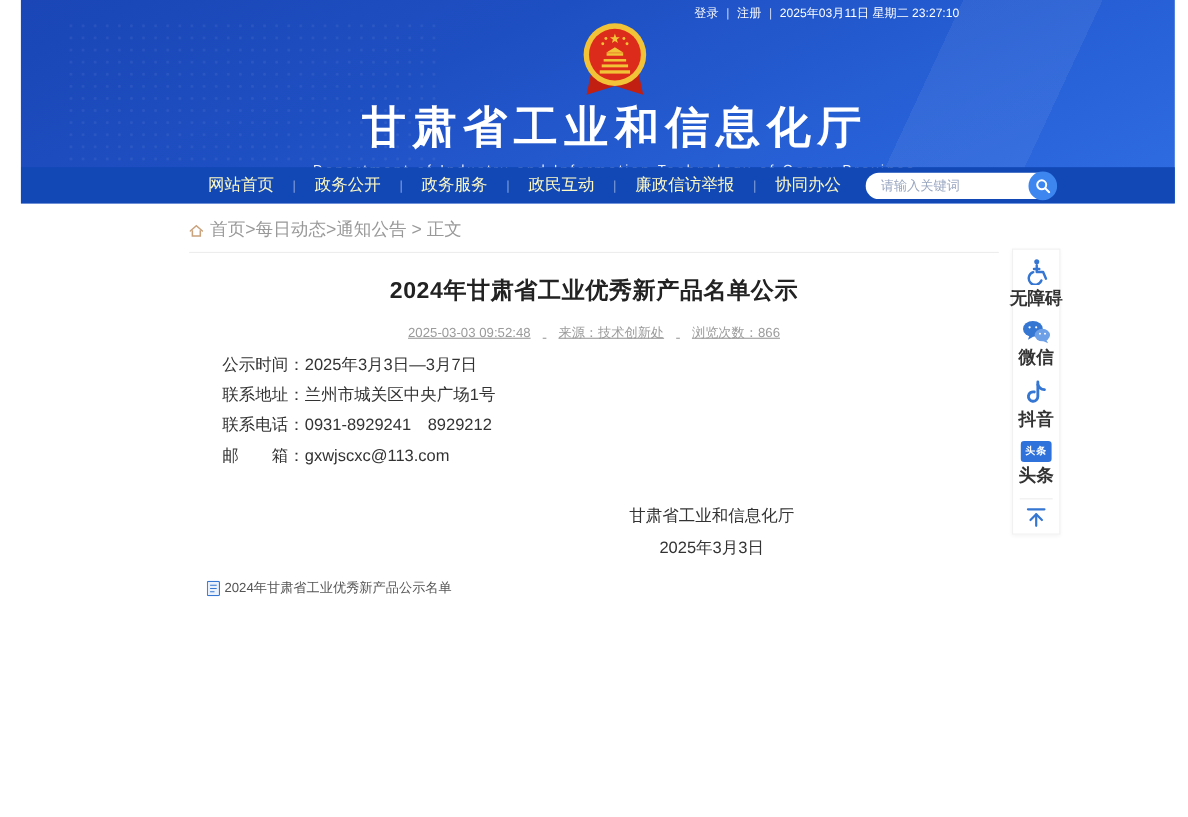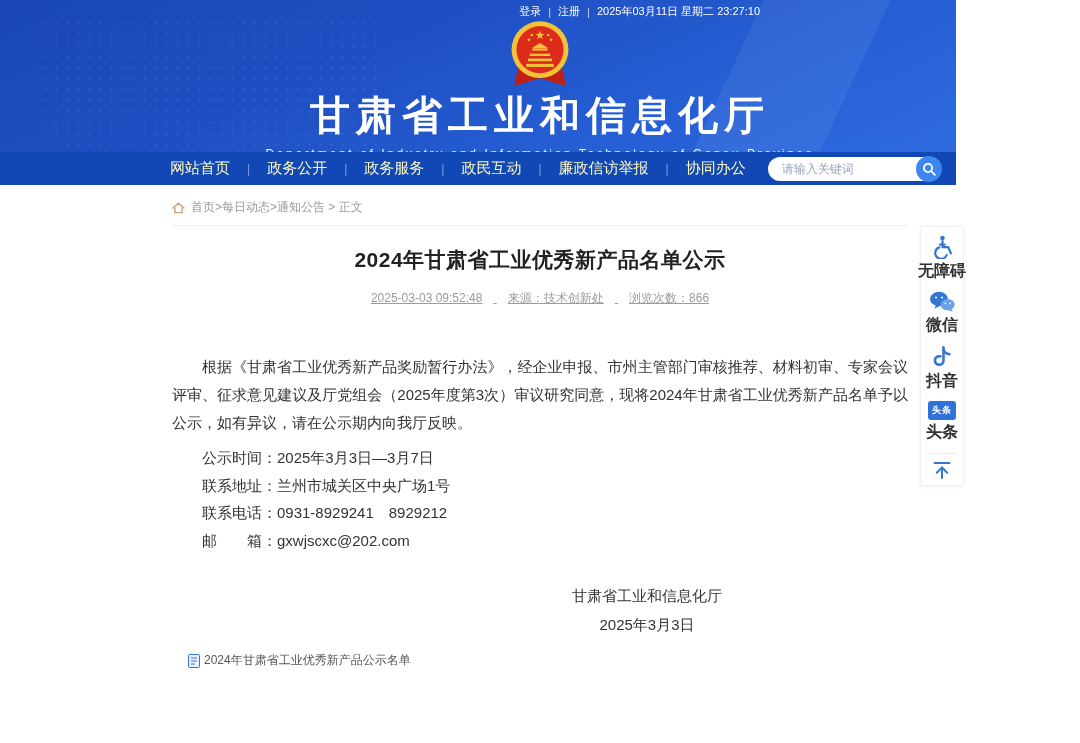--- a/index.html
+++ b/index.html
@@ -1,21 +1,21 @@
 <!DOCTYPE html>
 <html><head>
 <meta charset="utf-8">
 <style>
   html,body{margin:0;padding:0;background:#fff;}
   body{width:1080px;height:743px;overflow:hidden;font-family:"Liberation Sans","DejaVu Sans",sans-serif;}
   .page{position:relative;width:1080px;height:743px;background:#fff;}
 
   
-  .site-header{position:relative;width:956px;height:185px;
-    background:linear-gradient(155deg,#1a46b6 0%,#1e4fc2 35%,#2760d6 70%,#2f6ce2 100%);overflow:hidden;}
+  .site-header{position:relative;width:1049px;height:185px;
+    background:linear-gradient(155deg,#1a46b6 0%,#1e4fc2 35%,#2760d6 70%,#2f6ce2 100%);overflow:hidden;margin-left:19px;}
   .site-header::before{content:"";position:absolute;left:40px;top:18px;width:340px;height:170px;
     background-image:radial-gradient(rgba(255,255,255,.35) 1px,transparent 1.6px);background-size:11px 11px;opacity:.18;}
   .site-header::after{content:"";position:absolute;right:0;top:0;width:420px;height:185px;
     background:linear-gradient(115deg,transparent 45%,rgba(255,255,255,.06) 45%,rgba(255,255,255,.06) 70%,transparent 70%);}
   .topbar{position:absolute;top:4px;right:196px;z-index:3;color:#fff;font-size:11px;display:flex;gap:7px;align-items:center;}
   .topbar a{color:#fff;text-decoration:none;cursor:pointer;}
   .topbar .sep{color:rgba(255,255,255,.75);}
   .emblem{position:absolute;left:508px;top:20px;z-index:2;}
   .site-title{position:absolute;top:88px;left:0;width:1080px;margin:0;text-align:center;z-index:2;
     color:#fff;font-size:40px;font-weight:900;letter-spacing:6px;}
@@ -31,21 +31,21 @@
   .searchbox{position:relative;margin-left:22px;width:173px;height:24px;background:#fff;border-radius:13px;
     display:flex;align-items:center;}
   .searchbox input{border:none;outline:none;background:transparent;margin-left:12px;width:125px;
     font-size:12px;color:#000000;}
   .searchbox input::placeholder{color:#9aa7c0;}
   .search-btn{position:absolute;right:-1px;top:-1px;width:26px;height:26px;border-radius:50%;
     background:#3d86f0;border:none;cursor:pointer;display:flex;align-items:center;justify-content:center;padding:0;}
 
   
   .content{position:relative;width:736px;margin:0;padding:14px 0 0 172px;}
-  .breadcrumb{display:flex;align-items:center;gap:6px;font-size:12px;color:#999;cursor:pointer;}
+  .breadcrumb{display:flex;align-items:center;gap:6px;font-size:16px;color:#999;cursor:pointer;}
   .crumb-rule{border:none;border-top:1px solid #ededed;margin:9px 0 0;width:736px;}
   .art-title{margin:20px 0 0;text-align:center;font-size:21px;font-weight:bold;color:#222;letter-spacing:.5px;}
   .art-meta{margin-top:16px;text-align:center;font-size:12px;color:#9b9b9b;text-decoration:underline;}
   .art-meta span{margin:0 11px;}
   .art-para{margin:46px 0 0;font-size:15px;color:#333;line-height:28px;text-align:justify;text-indent:2em;}
   .info-lines{margin-top:7px;}
   .info-lines p{margin:0;font-size:15px;color:#333;line-height:27.5px;text-indent:2em;}
   .signature-block{margin:27px 186px 0 auto;width:fit-content;text-align:center;}
   .signature-block p{margin:0;font-size:15px;color:#333;line-height:29px;}
   .attachment{margin-top:13px;margin-left:16px;display:flex;align-items:center;gap:4px;font-size:12px;color:#555;cursor:pointer;}
@@ -137,27 +137,26 @@
     <hr class="crumb-rule">
 
     <h2 class="art-title">2024年甘肃省工业优秀新产品名单公示</h2>
 
     <div class="art-meta">
       <span>2025-03-03 09:52:48</span>
       <span>来源：技术创新处</span>
       <span>浏览次数：866</span>
     </div>
 
-    <p class="art-para">根据《甘肃省工业优秀新产品奖励暂行办法》，经企业申报、市州主管部门审核推荐、材料初审、专家会议评审、征求意见建议及厅党组会（2025年度第3次）审议研究同意，现将2024年甘肃省工业优秀新产品名单予以公示，如有异议，请在公示期内向我厅反映。</p>
 
     <div class="info-lines">
       <p>公示时间：2025年3月3日—3月7日</p>
       <p>联系地址：兰州市城关区中央广场1号</p>
       <p>联系电话：0931-8929241　8929212</p>
-      <p>邮　　箱：gxwjscxc@202.com</p>
+      <p>邮　　箱：gxwjscxc@113.com</p>
     </div>
 
     <div class="signature-block">
       <p>甘肃省工业和信息化厅</p>
       <p>2025年3月3日</p>
     </div>
 
     <div class="attachment">
       <span style="display:flex;">
         <svg width="12" height="14" viewBox="0 0 12 14">

